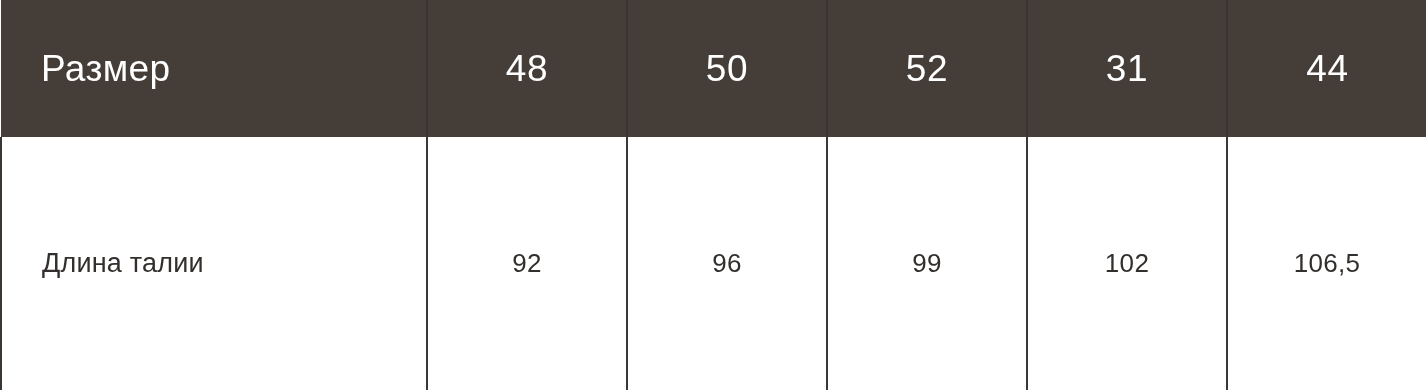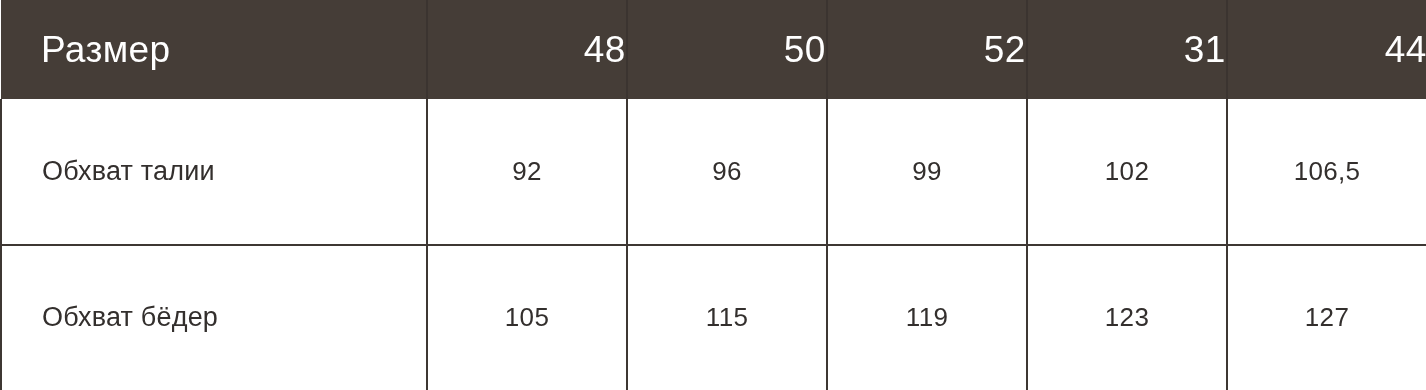--- a/index.html
+++ b/index.html
@@ -17,39 +17,39 @@
   .size-table {
     width: 1426px;
     height: 390px;
     border-collapse: collapse;
     table-layout: fixed;
   }
 
   
   .size-table thead tr {
     background: #453D37;
-    height: 99px;
+    height: 137px;
   }
   .size-table thead th {
     color: #ffffff;
     font-weight: 400;
     background: #453D37;
     border: none;
     padding: 0;
     vertical-align: middle;
   }
   .size-table thead th.label-head {
     text-align: left;
     padding-left: 40px;
     font-size: 37px;
     letter-spacing: 0.4px;
     border-right: 2px solid #3b3430;
   }
   .size-table thead th.size-head {
-    text-align: right;
+    text-align: center;
     font-size: 37px;
     letter-spacing: 0.6px;
     border-right: 2px solid #3b3430;
   }
   .size-table thead th.size-head:last-child {
     border-right: none;
   }
 
   
   .size-table tbody tr {
@@ -107,29 +107,21 @@
       <th class="label-head">Размер</th>
       <th class="size-head">48</th>
       <th class="size-head">50</th>
       <th class="size-head">52</th>
       <th class="size-head">31</th>
       <th class="size-head">44</th>
     </tr>
   </thead>
   <tbody>
     <tr>
-      <td class="row-label">Обхват талии</td>
+      <td class="row-label">Длина талии</td>
       <td class="row-value">92</td>
       <td class="row-value">96</td>
       <td class="row-value">99</td>
       <td class="row-value">102</td>
       <td class="row-value">106,5</td>
     </tr>
-    <tr>
-      <td class="row-label">Обхват бёдер</td>
-      <td class="row-value">105</td>
-      <td class="row-value">115</td>
-      <td class="row-value">119</td>
-      <td class="row-value">123</td>
-      <td class="row-value">127</td>
-    </tr>
   </tbody>
 </table>
 
 </body></html>

